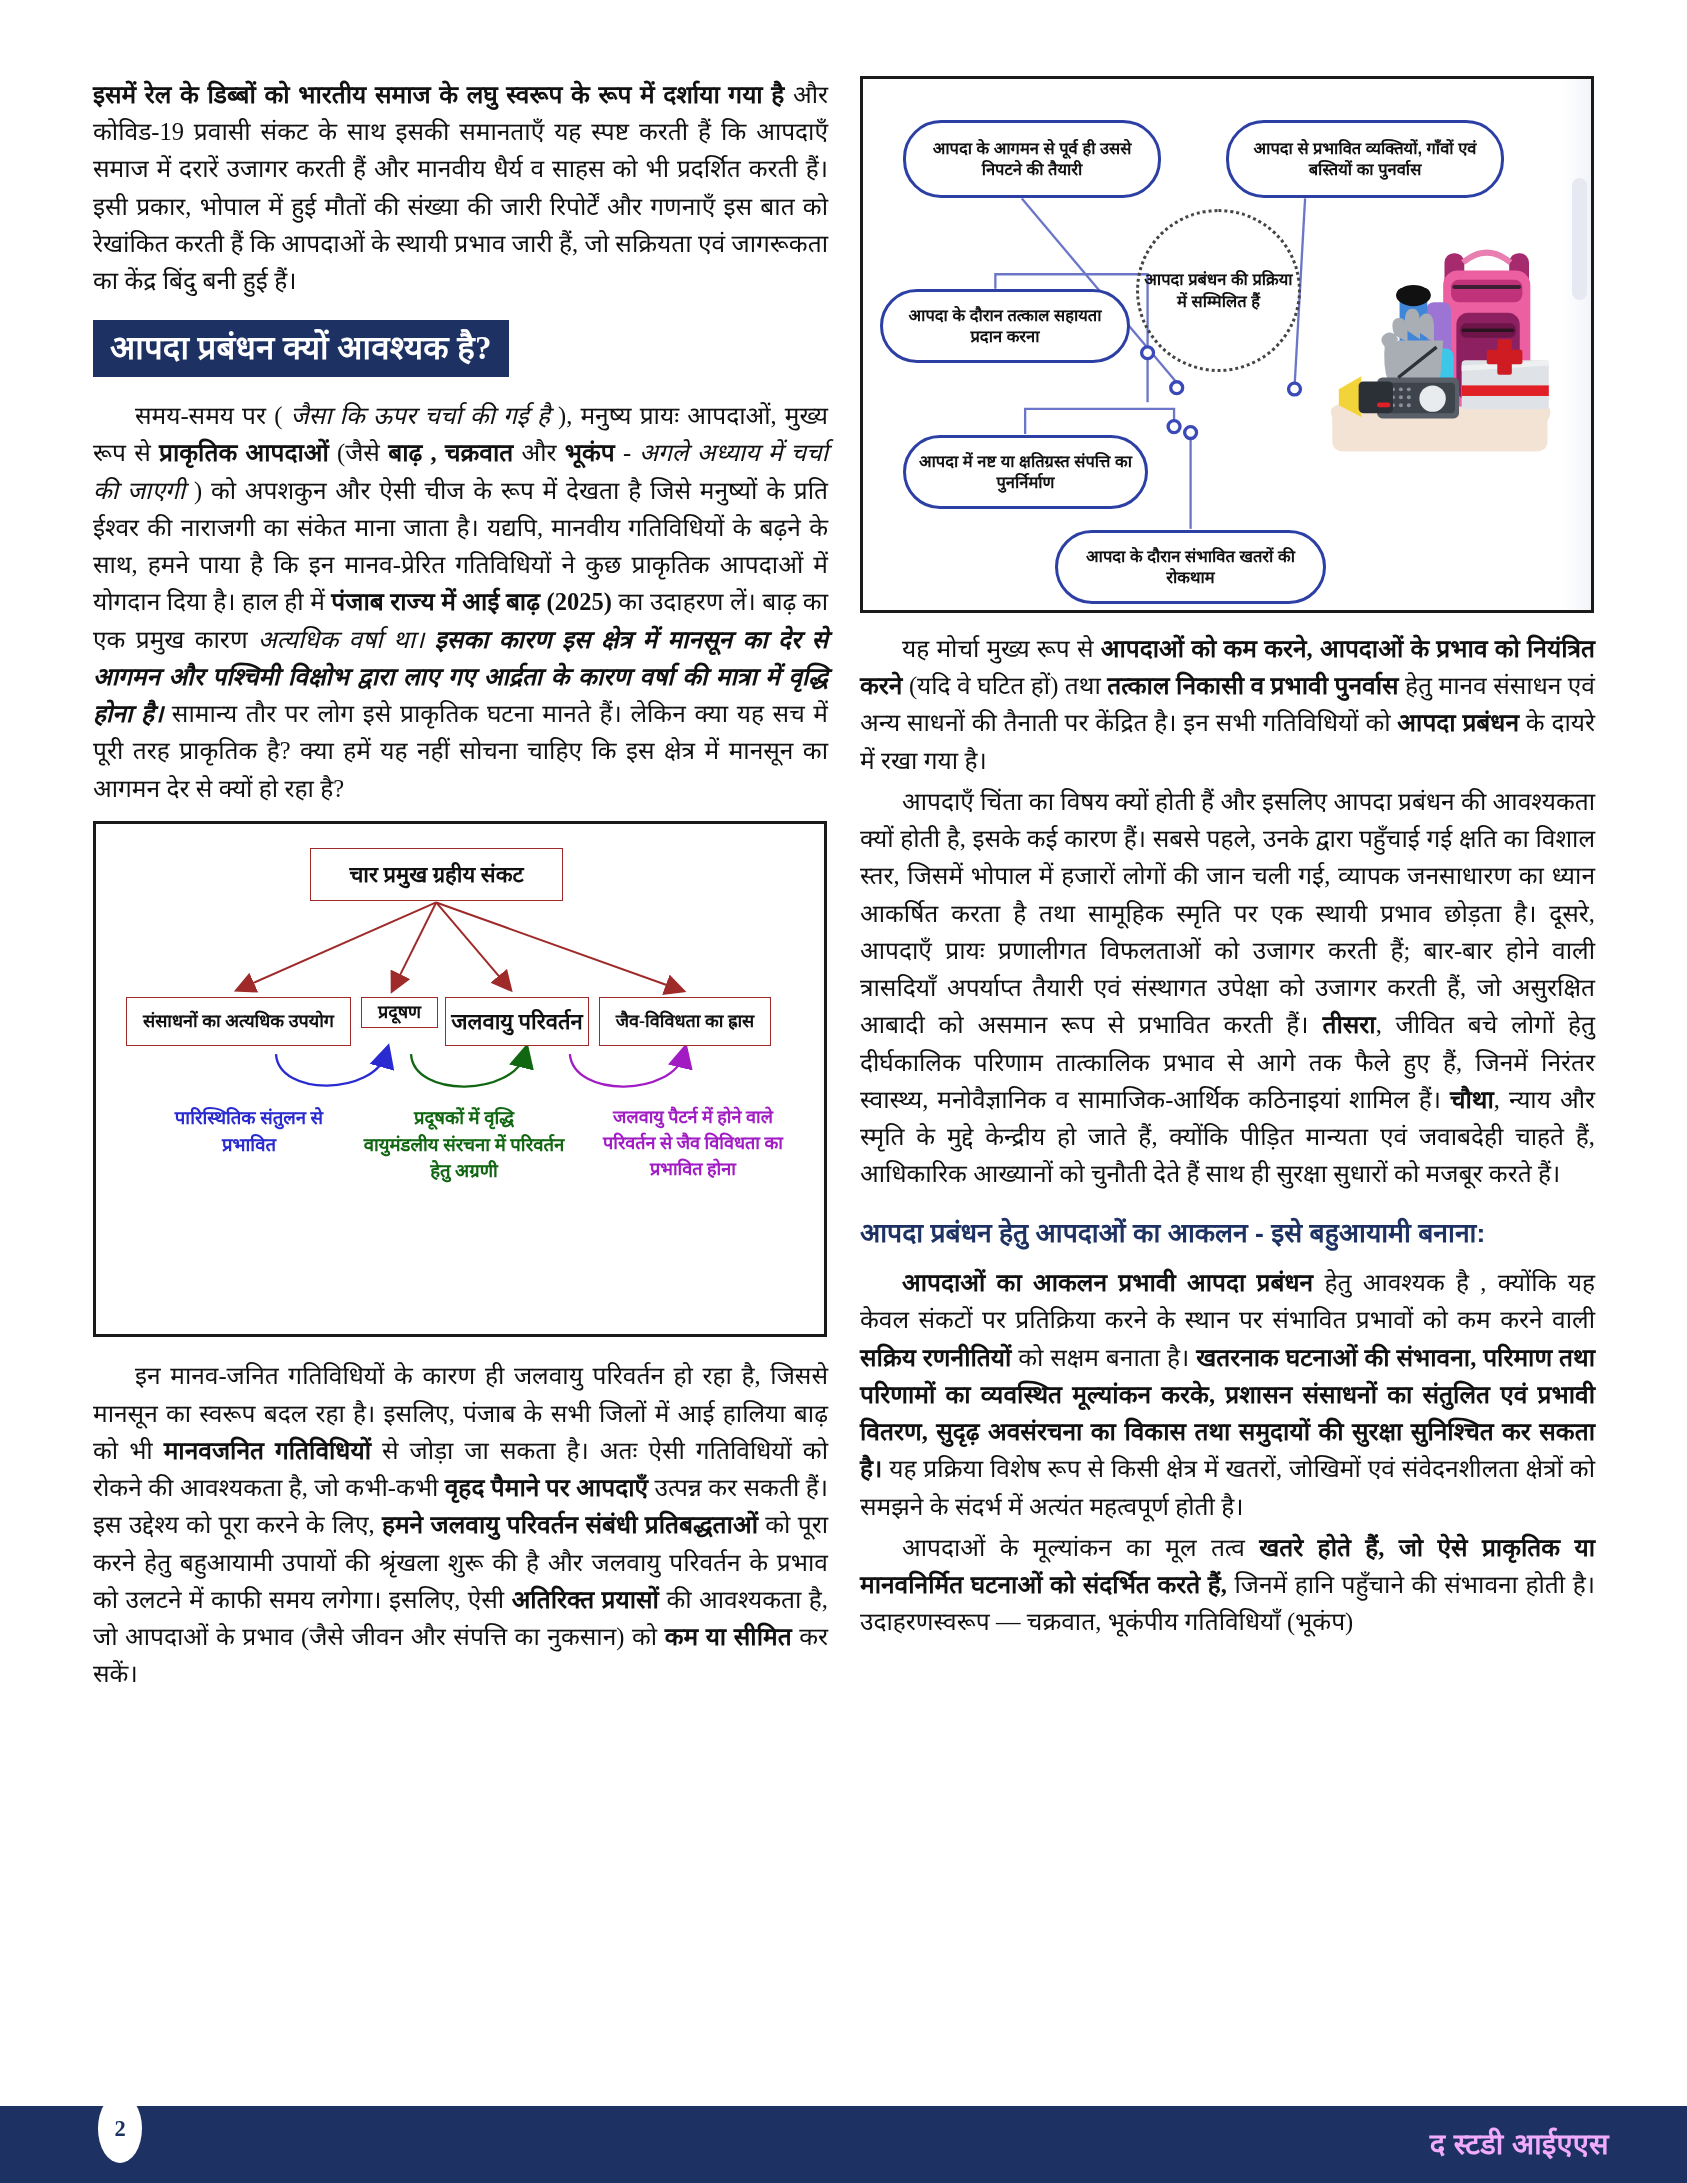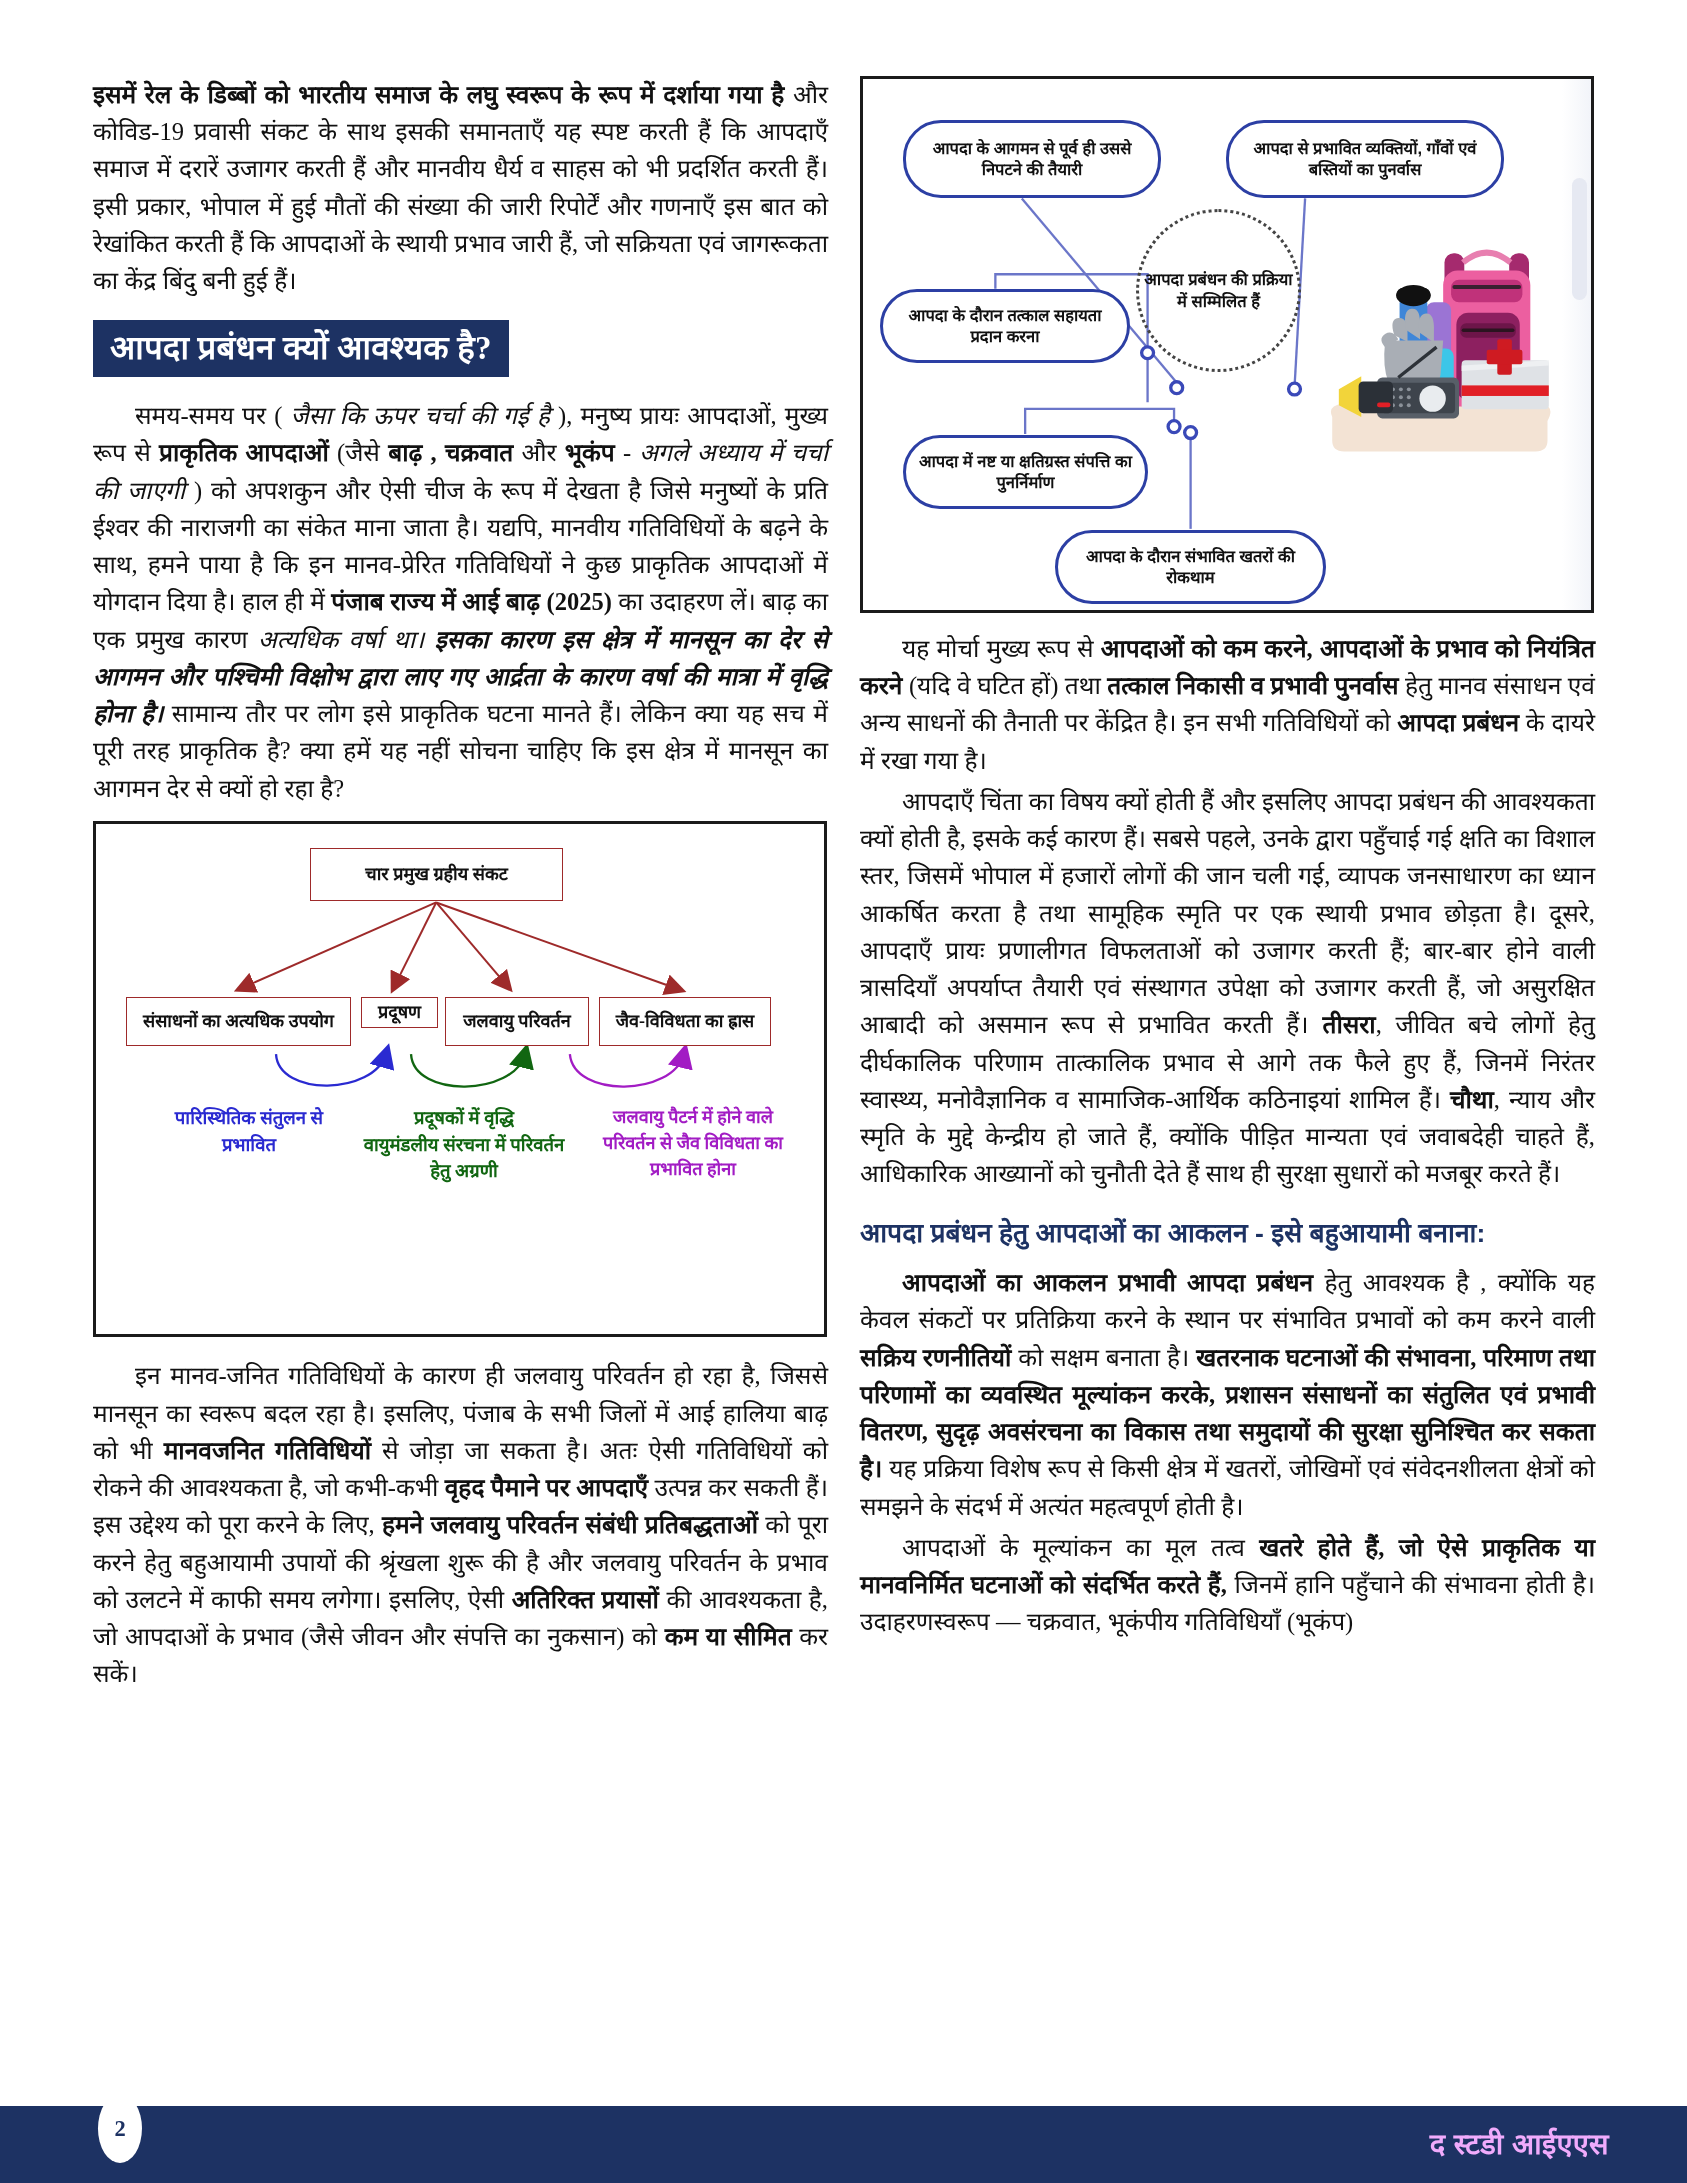--- a/index.html
+++ b/index.html
@@ -145,24 +145,24 @@
     position:absolute;
     border:1.3px solid #9e2a2a;
     background:#fff;
     color:#111;
     font-weight:700;
     text-align:center;
     display:flex; align-items:center; justify-content:center;
     line-height:1.2;
     z-index:3;
   }
-  #c-top  { left:214px; top:24px;  width:253px; height:53px; font-size:18px; }
+  #c-top  { left:214px; top:24px;  width:253px; height:53px; font-size:22px; }
   #c-b1   { left:30px;  top:173px; width:225px; height:49px; font-size:18px; }
   #c-b2   { left:265px; top:173px; width:77px; height:31px; font-size:18px; }
-  #c-b3   { left:349px; top:173px; width:144px; height:49px; font-size:18px; }
+  #c-b3   { left:349px; top:173px; width:144px; height:49px; font-size:22px; }
   #c-b4   { left:503px; top:173px; width:172px; height:49px; font-size:18px; }
   #c-bot  { left:218px; top:396px; width:296px; height:85px; font-size:18.5px;
             flex-direction:column; padding:5.3px 6.6px; }
   #c-bot span { display:block; }
 
   .cap {
     position:absolute;
     text-align:center;
     font-weight:700;
     line-height:1.42;

